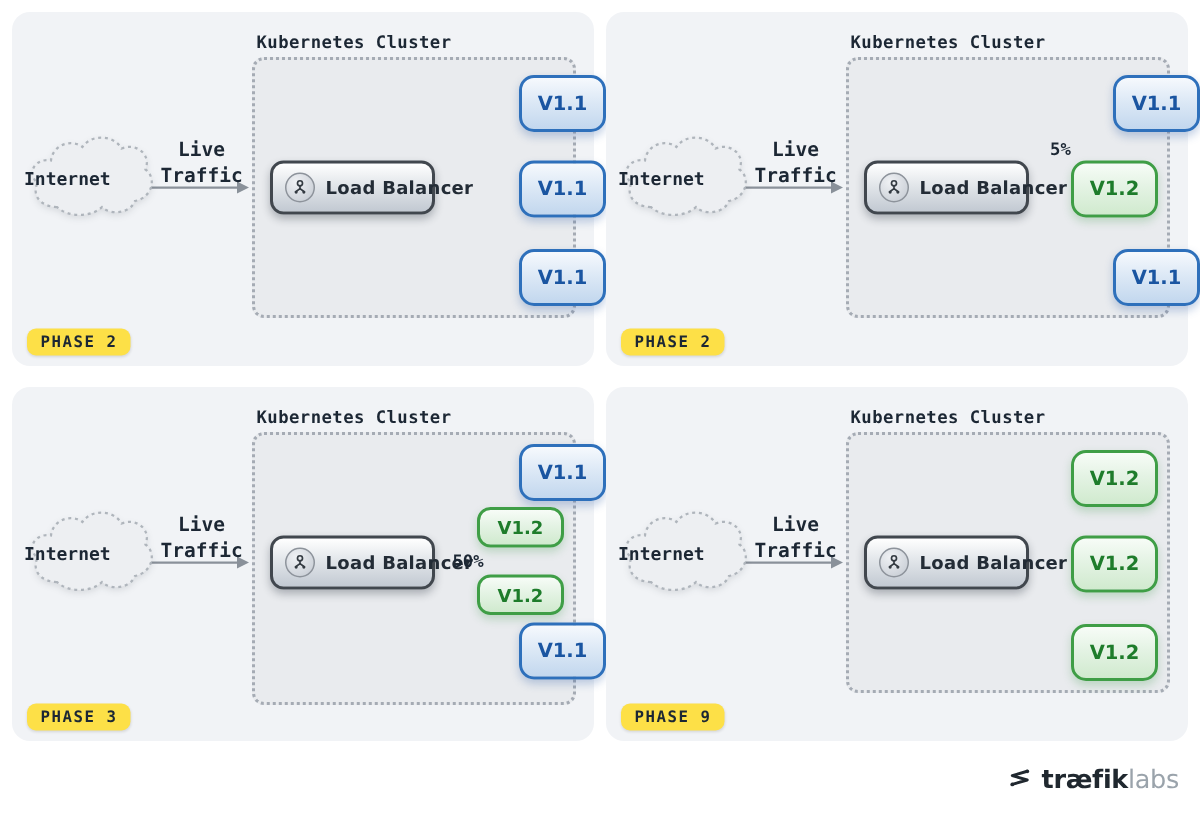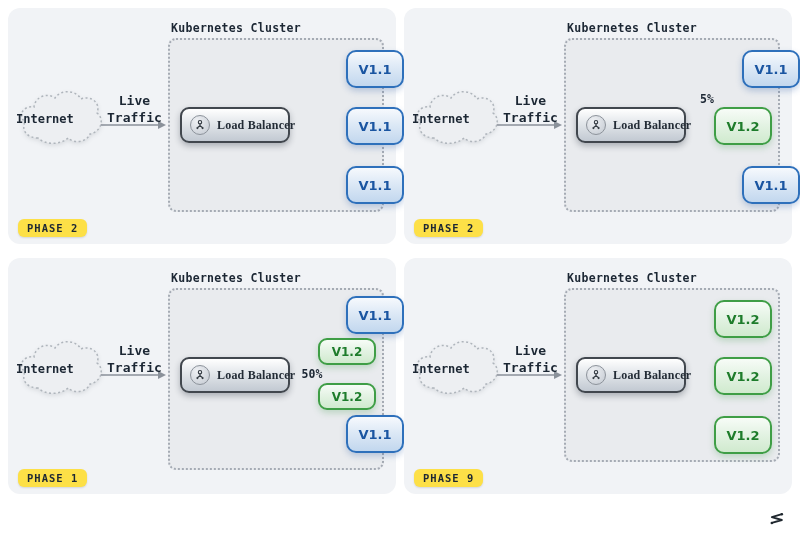--- a/index.html
+++ b/index.html
@@ -25,21 +25,21 @@
   .cloud-wrap svg { filter:drop-shadow(0 2px 2px rgba(20,30,40,.10)); }
   .cloud-label { position:absolute; left:0; top:26px; width:100%; text-align:left; font-size:12px; }
 
   .traffic { position:absolute; left:99px; top:84px; font-size:13px; line-height:17px;text-align:center; }
 
   .lb { position:absolute; left:172px; top:99px; width:110px; height:36px; box-sizing:border-box;
         border:2px solid #41474e; border-radius:9px;
         background:linear-gradient(180deg,#ffffff 0%,#e2e6ea 45%,#c2c9d2 100%);
         box-shadow:0 3px 6px rgba(25,35,50,.30);
         display:flex; align-items:center; gap:7px; padding-left:8px; }
-  .lb-label { font-size:12px; font-weight:bold; color:#232c36; letter-spacing:.2px; white-space:nowrap;font-family:Liberation Serif, serif; }
+  .lb-label { font-size:12px; font-weight:bold; color:#232c36; letter-spacing:.2px; white-space:nowrap; }
   .lb-icon { width:20px; height:20px; flex:0 0 20px; border-radius:50%;
              background:radial-gradient(circle at 35% 30%, #eff1f4, #c3c9d1);
              border:1px solid #8d939b; display:flex; align-items:center; justify-content:center; box-sizing:border-box; }
 
   .backend { position:absolute; left:310px; width:58px; height:38px; border-radius:10px; box-sizing:border-box;
              display:flex; align-items:center; justify-content:center; font-weight:bold; font-size:13px; }
   .backend.blue  { border:2px solid #2e70bb; color:#1a55a1;
                    background:linear-gradient(180deg,#f6f9fd 0%,#dde9f6 45%,#c2d7ee 100%);
                    box-shadow:0 3px 6px rgba(45,95,165,.28);margin-left:28px; }
   .backend.green { border:2px solid #3f9e46; color:#1e7c2b;
@@ -186,21 +186,21 @@
         <circle cx="13.7" cy="14.4" r="1.5" fill="#343b42"></circle>
       </svg>
     </span>
     <span class="lb-label">Load Balancer</span>
   </div>
   <div class="pct mono" style="left:284px; top:109px; width:40px;text-align:center;">50%</div>
   <div class="backend blue" style="top:38px">V1.1</div>
   <div class="backend green short" style="top:80px">V1.2</div>
   <div class="backend green short" style="top:125px">V1.2</div>
   <div class="backend blue" style="top:157px">V1.1</div>
-  <div class="phase mono">PHASE 1</div>
+  <div class="phase mono">PHASE 3</div>
 </div>
 
 <div class="panel" id="p3">
   <svg class="arrows" viewBox="0 0 388 236">
     <path d="M90 117 H150"></path>
       <polygon points="150,113 158,117 150,121"></polygon>
     <path d="M233 99 V61 H301"></path>
       <polygon points="301,57 309,61 301,65"></polygon>
     <path d="M284 118 H301"></path>
       <polygon points="301,114 309,118 301,122"></polygon>
@@ -237,13 +237,14 @@
   <div class="backend green" style="top:158px">V1.2</div>
   <div class="phase mono">PHASE 9</div>
 </div>
 
 <div class="logo">
   <svg viewBox="0 0 24 24" width="20" height="20">
     <path d="M19 5 L7 8.5 L19 12 L7 15.5" fill="none" stroke="#20282f" stroke-width="2.3" stroke-linecap="round" stroke-linejoin="round"></path>
     <circle cx="19" cy="5" r="1.5" fill="#20282f"></circle>
     <circle cx="7" cy="15.5" r="1.5" fill="#20282f"></circle>
   </svg>
+  <span class="logo-text"><span>træfik</span><span class="light">labs</span></span>
 </div>
 
 </body></html>

